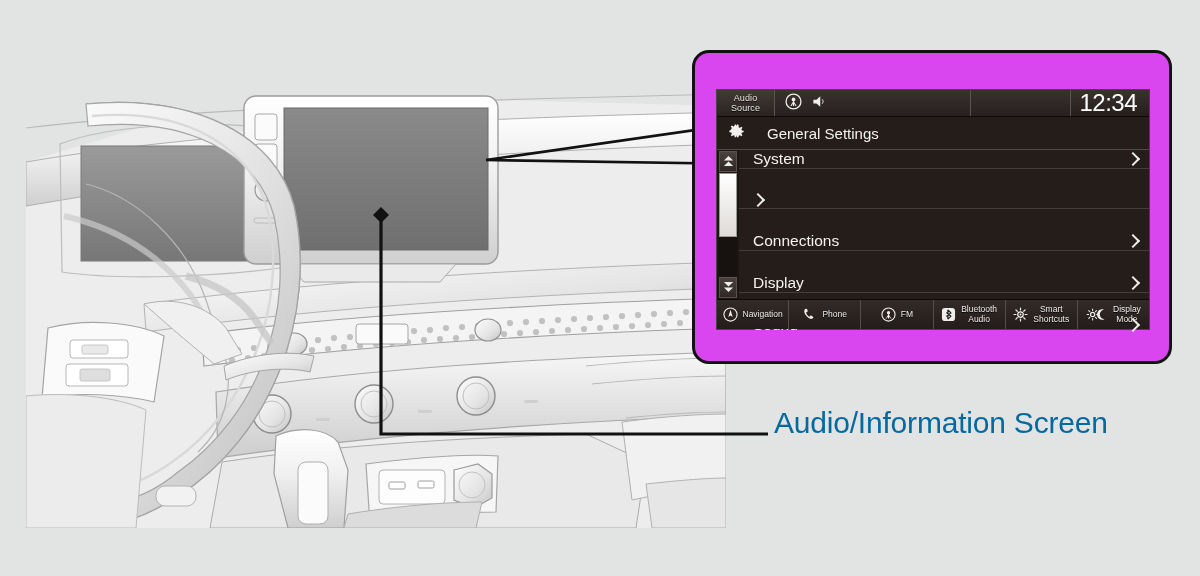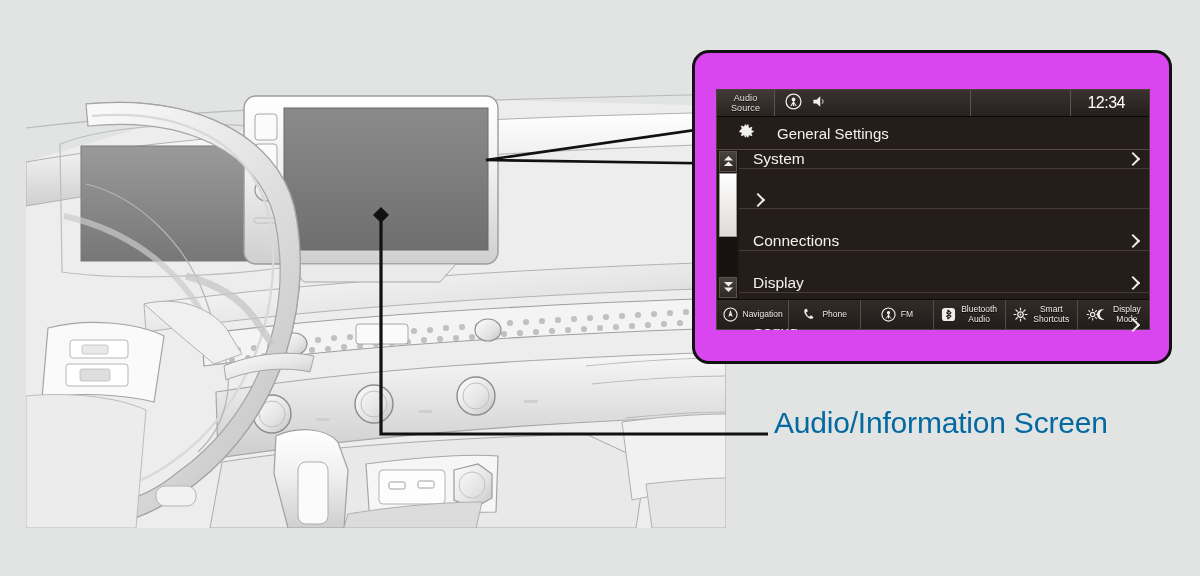--- a/index.html
+++ b/index.html
@@ -80,34 +80,34 @@
     border-right: 1px solid #5c5450;
   }
   .status-slot {
     width: 100px;
     background: linear-gradient(#3a322f, #262020);
     border-right: 1px solid #5c5450;
   }
   .status-clock {
     width: 78px;
     display: flex; align-items: center; justify-content: flex-end;
-    padding-right: 24px;
+    padding-right: 12px;
     color: #ffffff;
-    font-size: 16px;
+    font-size: 24px;
     font-weight: 400;
     letter-spacing: -0.5px;
     background: linear-gradient(#3a322f, #241e1c);
   }
 
   
   .settings-header {
     height: 33px;
     flex: 0 0 auto;
     display: flex; align-items: center;
-    padding-left: 20px;
+    padding-left: 10px;
     border-bottom: 1px solid #524944;
   }
   .settings-header .hdr-label {
     margin-left: 21px;
     color: #f3f1ef;
     font-size: 15px;
   }
 
   
   .list-area {

